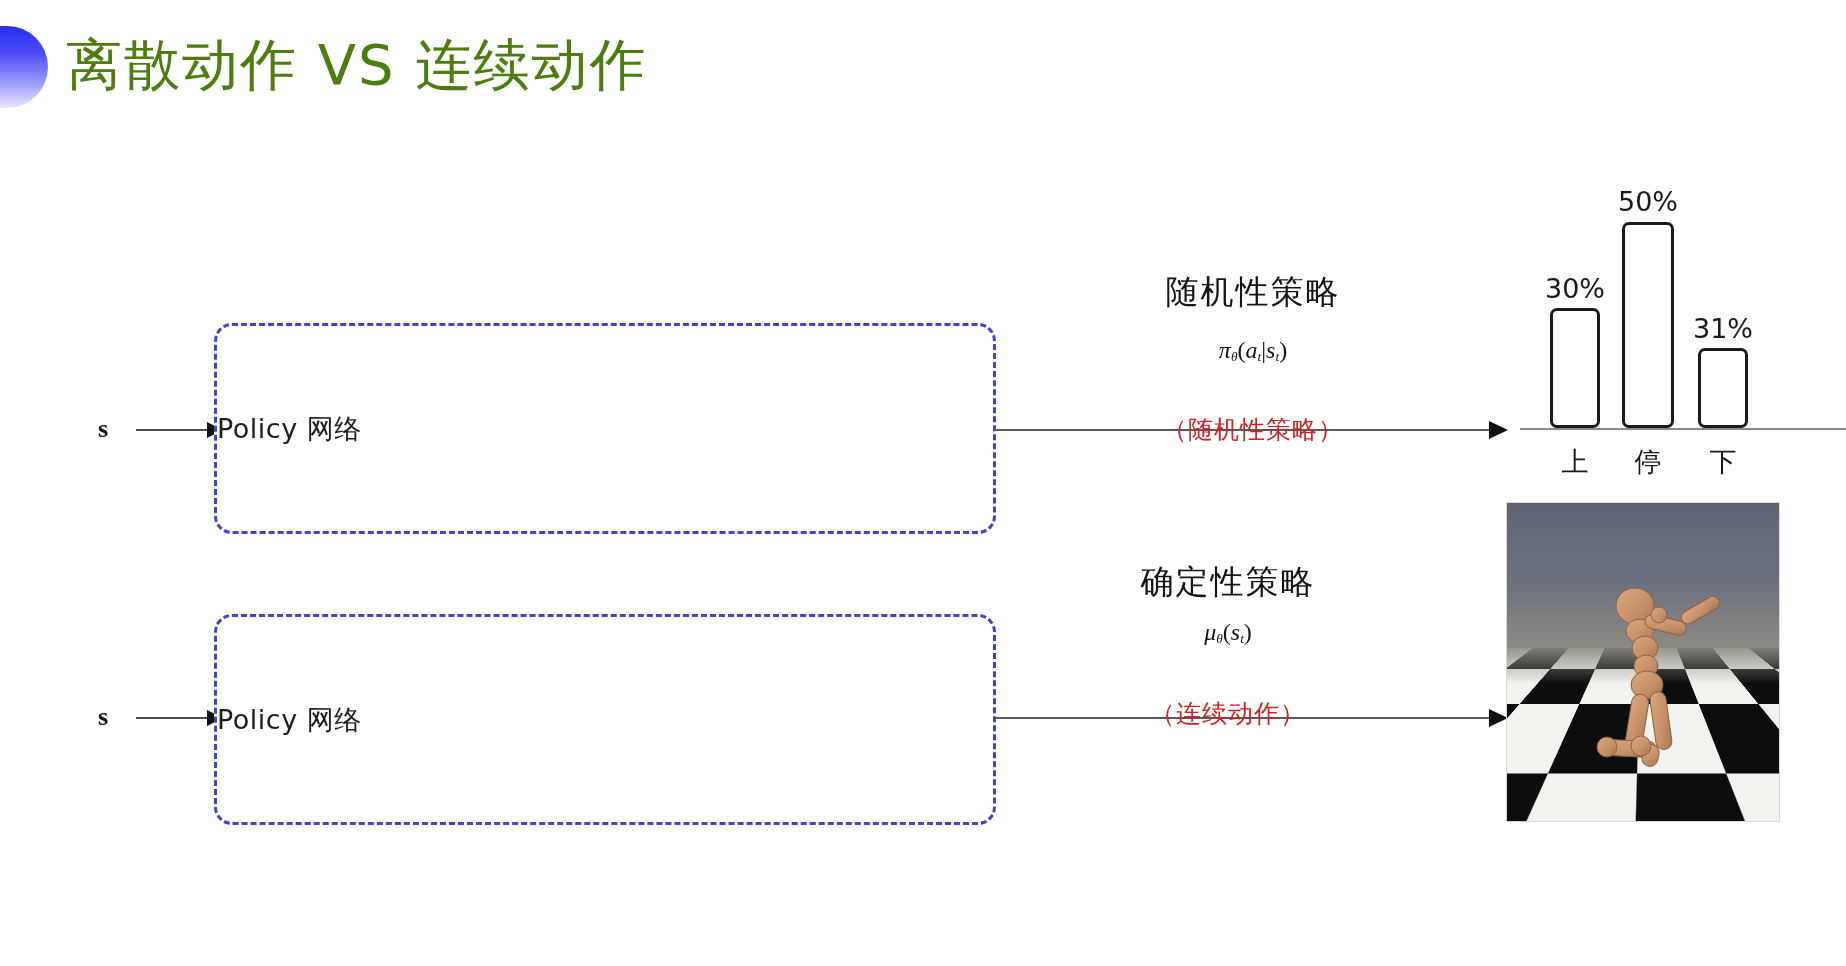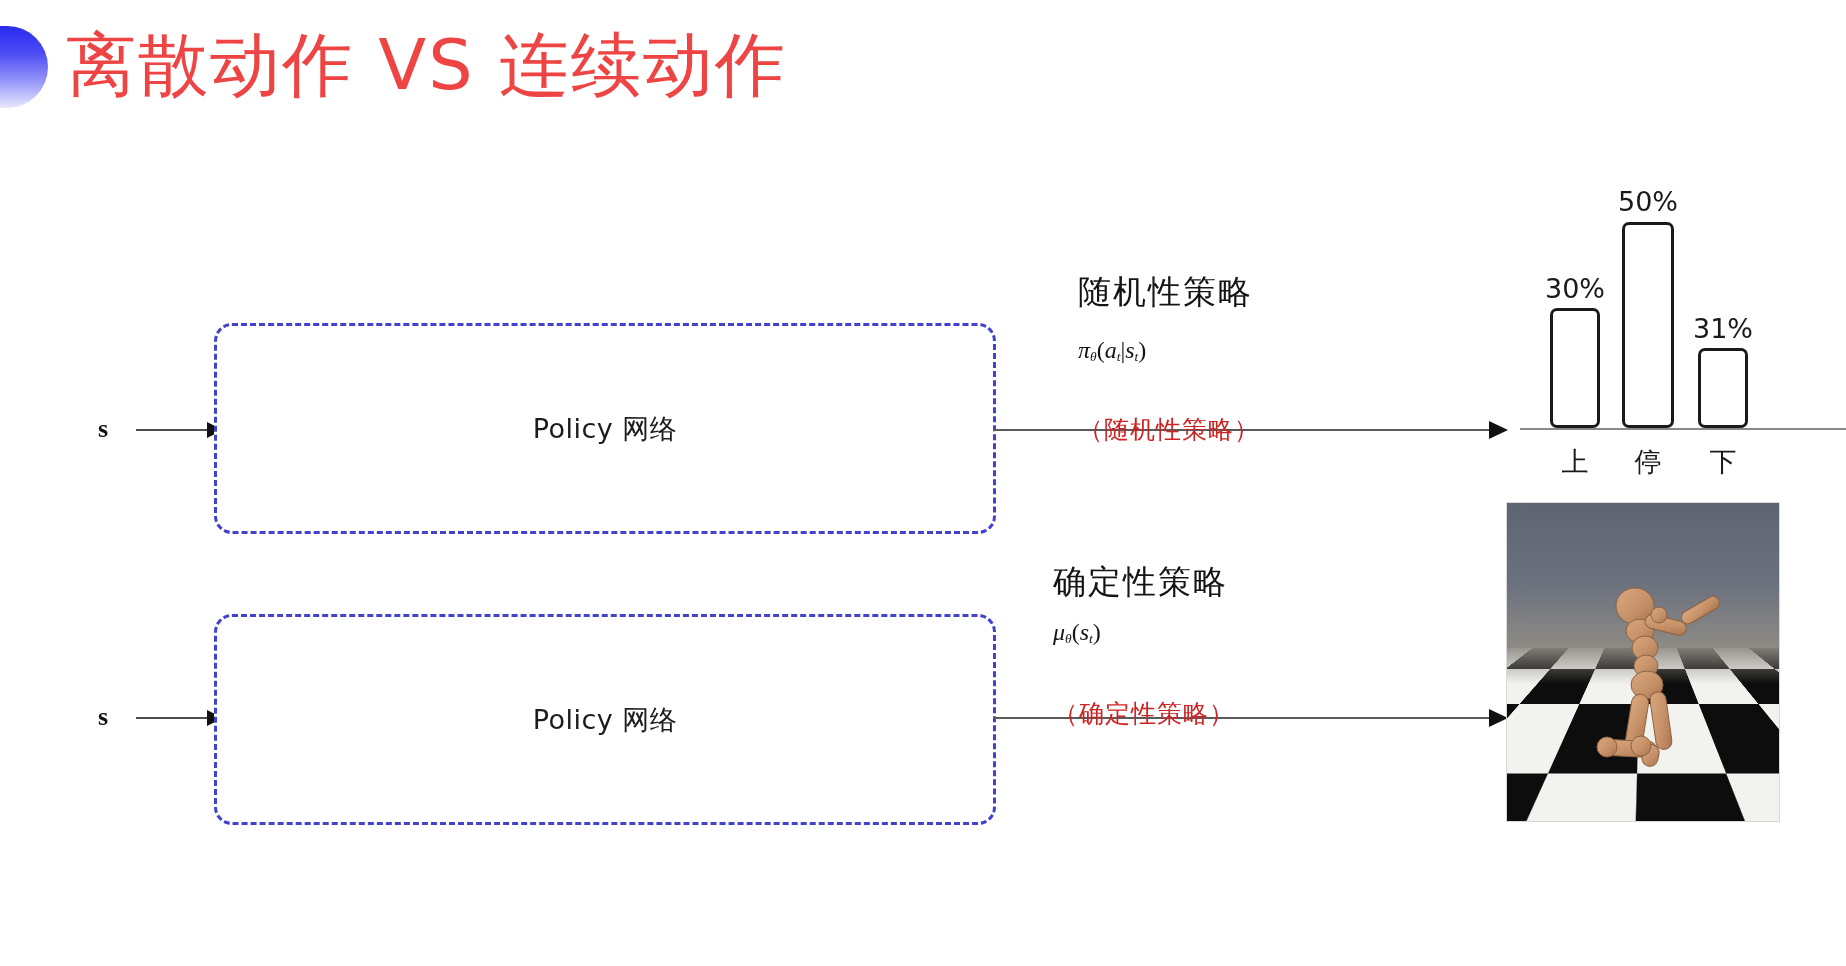--- a/index.html
+++ b/index.html
@@ -13,22 +13,22 @@
 
   
   .title-deco{
     position:absolute;left:-16px;top:26px;
     width:64px;height:82px;
     border-radius:0 42px 42px 0;
     background:linear-gradient(180deg,#2b2bf0 0%,#4a4af5 32%,#8e8ef9 64%,#e8e8fd 100%);
   }
   .page-title{
     position:absolute;left:66px;top:25px;
-    font-size:70px;line-height:80px;
-    color:#ef4444;letter-spacing:2px;
+    font-size:56px;line-height:80px;
+    color:#4d7c0f;letter-spacing:2px;
     font-family:"DejaVu Sans","Liberation Sans",sans-serif;
     white-space:nowrap;
   }
 
   
   .row{position:absolute;left:0;width:1846px;}
   .row-top{top:118px;height:360px;}
   .row-bottom{top:560px;height:380px;}
 
   
@@ -43,38 +43,38 @@
     border-top:8px solid transparent;
     border-bottom:8px solid transparent;
   }
 
   
   .policy-box{
     position:absolute;
     border:3px dashed #4242cf;
     border-radius:18px;
     background:#fff;
-    display:flex;align-items:center;justify-content:center;
+    display:flex;align-items:center;justify-content:flex-start;
   }
   .policy-box .label{
     font-size:27px;color:#1c1c1c;letter-spacing:.5px;
     font-family:"DejaVu Sans","Liberation Sans",sans-serif;
   }
 
   
   .out-arrow{position:absolute;height:2px;background:#5a5a5a;}
   .out-arrow::after{
     content:"";position:absolute;right:-2px;top:-8px;
     border-left:19px solid #111;
     border-top:9px solid transparent;
     border-bottom:9px solid transparent;
   }
 
   
-  .ann{position:absolute;text-align:left;}
+  .ann{position:absolute;text-align:center;}
   .ann .kind{
     font-size:33px;color:#141414;letter-spacing:2px;white-space:nowrap;
     font-family:"DejaVu Sans","Liberation Sans",sans-serif;
   }
   .ann .formula{
     font-size:24px;color:#141414;white-space:nowrap;
     font-family:"Liberation Serif","DejaVu Serif",serif;
     font-style:italic;
   }
   .ann .formula .up{font-style:normal;}
@@ -185,21 +185,21 @@
       <span class="label">Policy 网络</span>
     </div>
 
     <div class="out-arrow" style="left:994px;top:157px;width:512px;"></div>
 
     <div class="ann" style="left:1053px;top:0px;width:350px;">
       <div class="kind">确定性策略</div>
       <div class="formula" style="margin-top:14px;">
         μ<sub>θ</sub><span class="up">(</span>s<sub>t</sub><span class="up">)</span>
       </div>
-      <div class="note" style="margin-top:50px;">（确定性策略）</div>
+      <div class="note" style="margin-top:50px;">（连续动作）</div>
     </div>
 
     <div class="sim" style="left:1506px;top:-58px;width:272px;height:318px;">
       <div class="sky"></div>
       <div class="ground"></div>
       <div class="ground-fade"></div>
 
       <svg viewBox="0 0 272 318" width="272" height="318" style="position:absolute;left:0;top:0;">
         <defs>
           <linearGradient id="limb" x1="0" y1="0" x2="1" y2="1">

